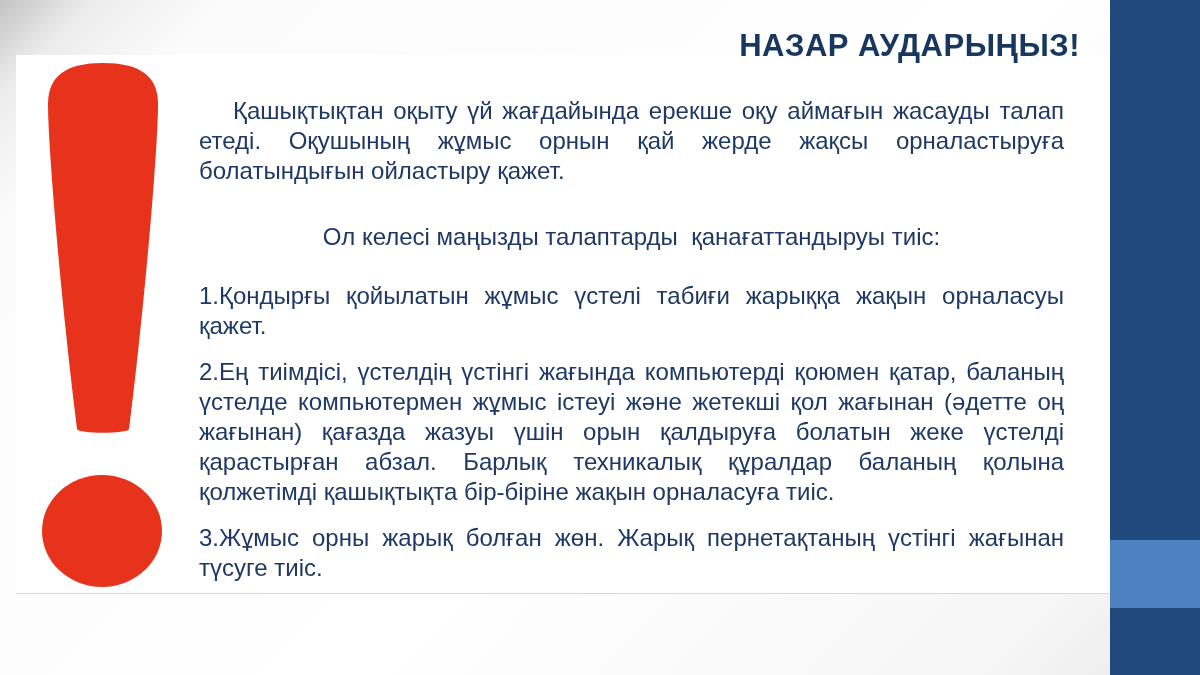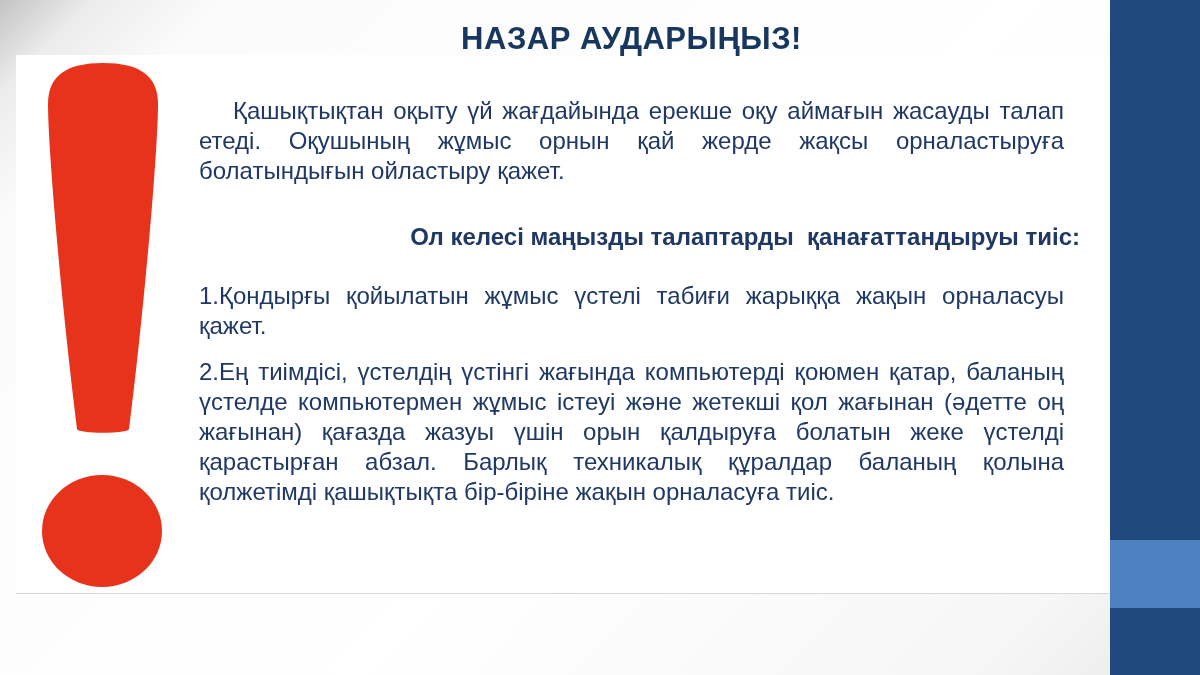--- a/index.html
+++ b/index.html
@@ -20,32 +20,32 @@
     background:#204a7d;
   }
   .side-band{
     position:absolute;left:0;top:540px;width:100%;height:68px;
     background:#4e81c0;
   }
 
   .excl-svg{position:absolute;left:0;top:0;width:1200px;height:675px;pointer-events:none;}
 
   .title{
-    position:absolute;left:183px;top:20px;width:897px;margin:0;
-    text-align:center;font-size:31px;font-weight:bold;color:#17375e;
+    position:absolute;left:183px;top:27px;width:897px;margin:0;
+    text-align:right;font-size:31px;font-weight:bold;color:#17375e;
     letter-spacing:0.5px;line-height:38px;
   }
 
   .textcol{
     position:absolute;left:183px;top:80px;width:897px;
     color:#1f3864;font-size:24px;line-height:30px;text-align:justify;
   }
   .intro{margin:16px;text-indent:34px;}
   .req-heading{
-    margin:36px 0 0 0;font-weight:bold;text-align:right;white-space:pre-wrap;
+    margin:36px 0 0 0;font-weight:normal;text-align:center;white-space:pre-wrap;
   }
   .req-list{margin-top:29px;}
   .req-list p{margin:16px;}
 </style>
 </head>
 <body>
 
 <div class="slide">
 
   <div class="content-box"></div>
@@ -58,20 +58,21 @@
   </svg>
 
   <h1 class="title">НАЗАР АУДАРЫҢЫЗ!</h1>
 
   <div class="textcol">
     <p class="intro">Қашықтықтан  оқыту үй жағдайында ерекше оқу аймағын жасауды талап етеді. Оқушының жұмыс орнын қай жерде жақсы орналастыруға болатындығын ойластыру қажет.</p>
     <p class="req-heading">Ол келесі маңызды талаптарды  қанағаттандыруы тиіс:</p>
     <div class="req-list">
       <p>1.Қондырғы қойылатын жұмыс үстелі табиғи жарыққа жақын орналасуы қажет.</p>
       <p>2.Ең тиімдісі, үстелдің үстінгі жағында компьютерді қоюмен қатар,  баланың үстелде компьютермен жұмыс істеуі және жетекші қол жағынан (әдетте оң жағынан) қағазда жазуы үшін орын қалдыруға болатын жеке үстелді қарастырған абзал. Барлық техникалық құралдар баланың қолына қолжетімді қашықтықта бір-біріне жақын орналасуға тиіс.</p>
+      <p>3.Жұмыс орны жарық болған жөн. Жарық пернетақтаның үстінгі жағынан түсуге тиіс.</p>
     </div>
   </div>
 
   <div class="side-bar">
     <div class="side-band"></div>
   </div>
 
 </div>
 
 </body></html>

